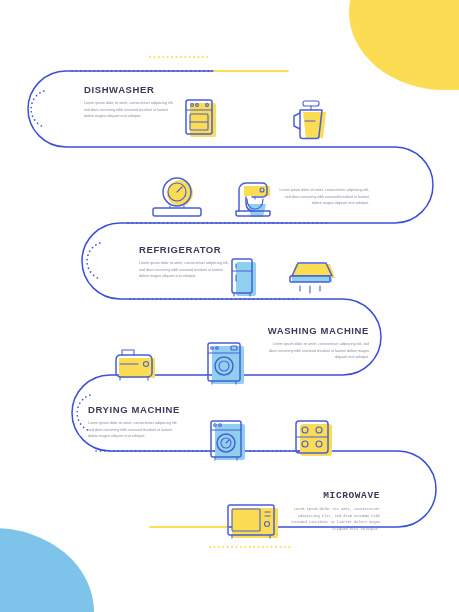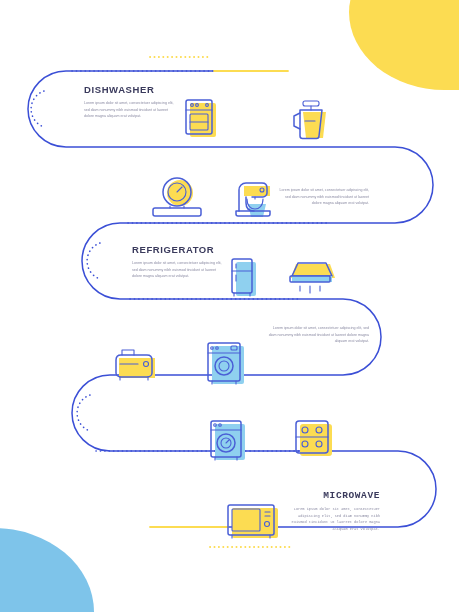--- a/index.html
+++ b/index.html
@@ -222,29 +222,34 @@
     <div class="block" style="left:84px;top:84px;">
       <div class="title">DISHWASHER</div>
       <div class="body">Lorem ipsum dolor sit amet, consectetuer adipiscing elit, sed diam nonummy nibh euismod tincidunt ut laoreet dolore magna aliquam erat volutpat.</div>
     </div>
 
     <div class="block" style="left:277px;top:182px;width:92px;">
       <div class="title right"></div>
       <div class="body right">Lorem ipsum dolor sit amet, consectetuer adipiscing elit, sed diam nonummy nibh euismod tincidunt ut laoreet dolore magna aliquam erat volutpat.</div>
     </div>
 
-    <div class="block" style="left:132px;top:244px;">
+    <div class="block" style="left:139px;top:244px;">
       <div class="title">REFRIGERATOR</div>
       <div class="body">Lorem ipsum dolor sit amet, consectetuer adipiscing elit, sed diam nonummy nibh euismod tincidunt ut laoreet dolore magna aliquam erat volutpat.</div>
     </div>
 
     <div class="block" style="left:256px;top:325px;width:113px;">
+      <div class="title right">WASHING MACHINE</div>
       <div class="body right" style="width:104px;">Lorem ipsum dolor sit amet, consectetuer adipiscing elit, sed diam nonummy nibh euismod tincidunt ut laoreet dolore magna aliquam erat volutpat.</div>
     </div>
 
+    <div class="block" style="left:88px;top:404px;">
+      <div class="title">DRYING MACHINE</div>
+      <div class="body">Lorem ipsum dolor sit amet, consectetuer adipiscing elit, sed diam nonummy nibh euismod tincidunt ut laoreet dolore magna aliquam erat volutpat.</div>
+    </div>
 
     <div class="block" style="left:288px;top:490px;width:92px;font-family:Liberation Mono, monospace;">
       <div class="title right">MICROWAVE</div>
       <div class="body right">Lorem ipsum dolor sit amet, consectetuer adipiscing elit, sed diam nonummy nibh euismod tincidunt ut laoreet dolore magna aliquam erat volutpat.</div>
     </div>
 
   </div>
 </div>
 
 </body></html>

